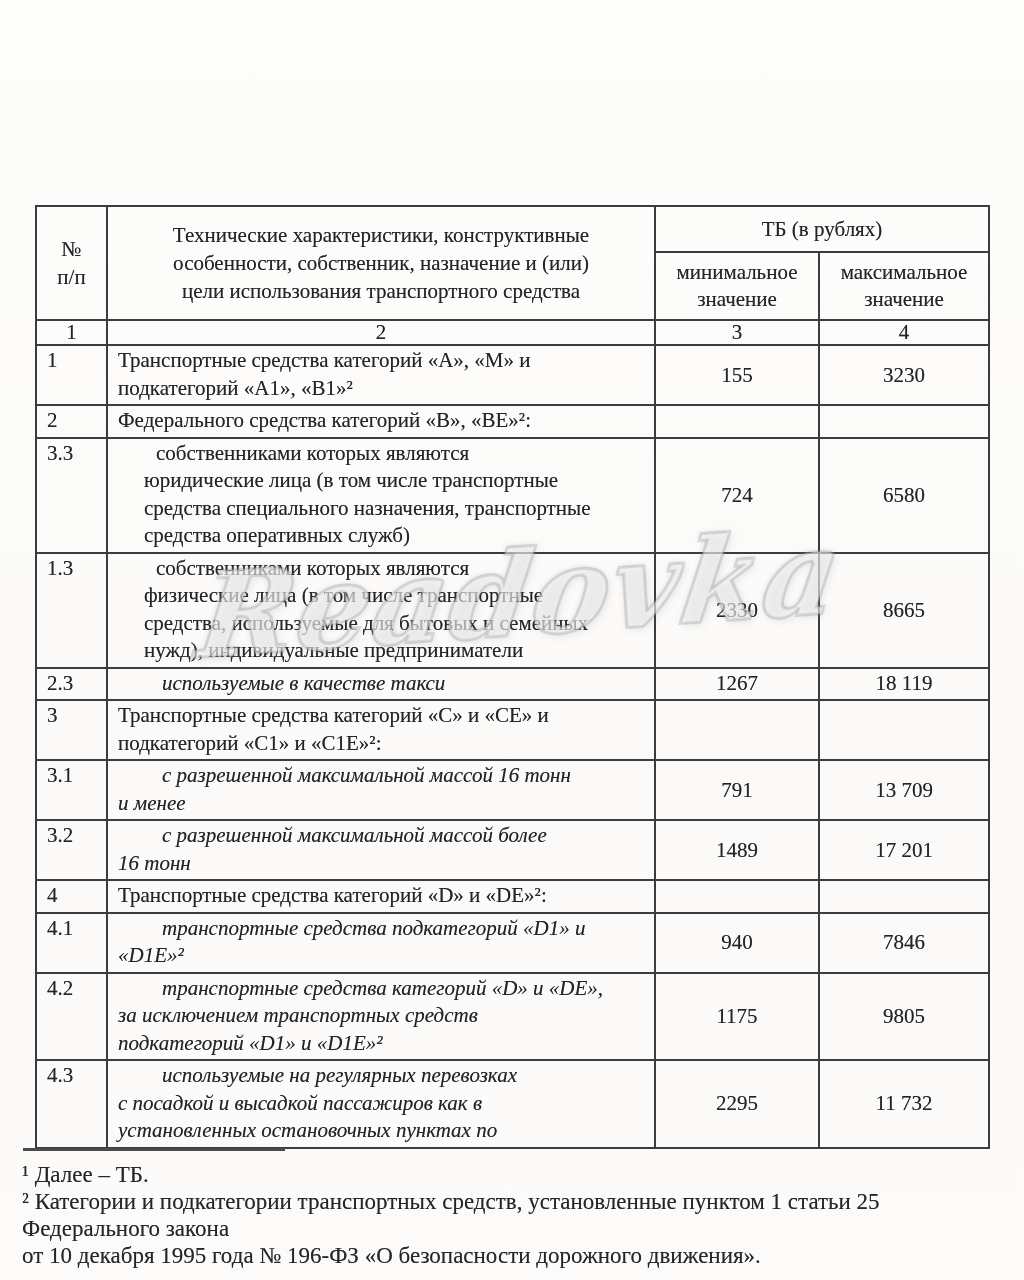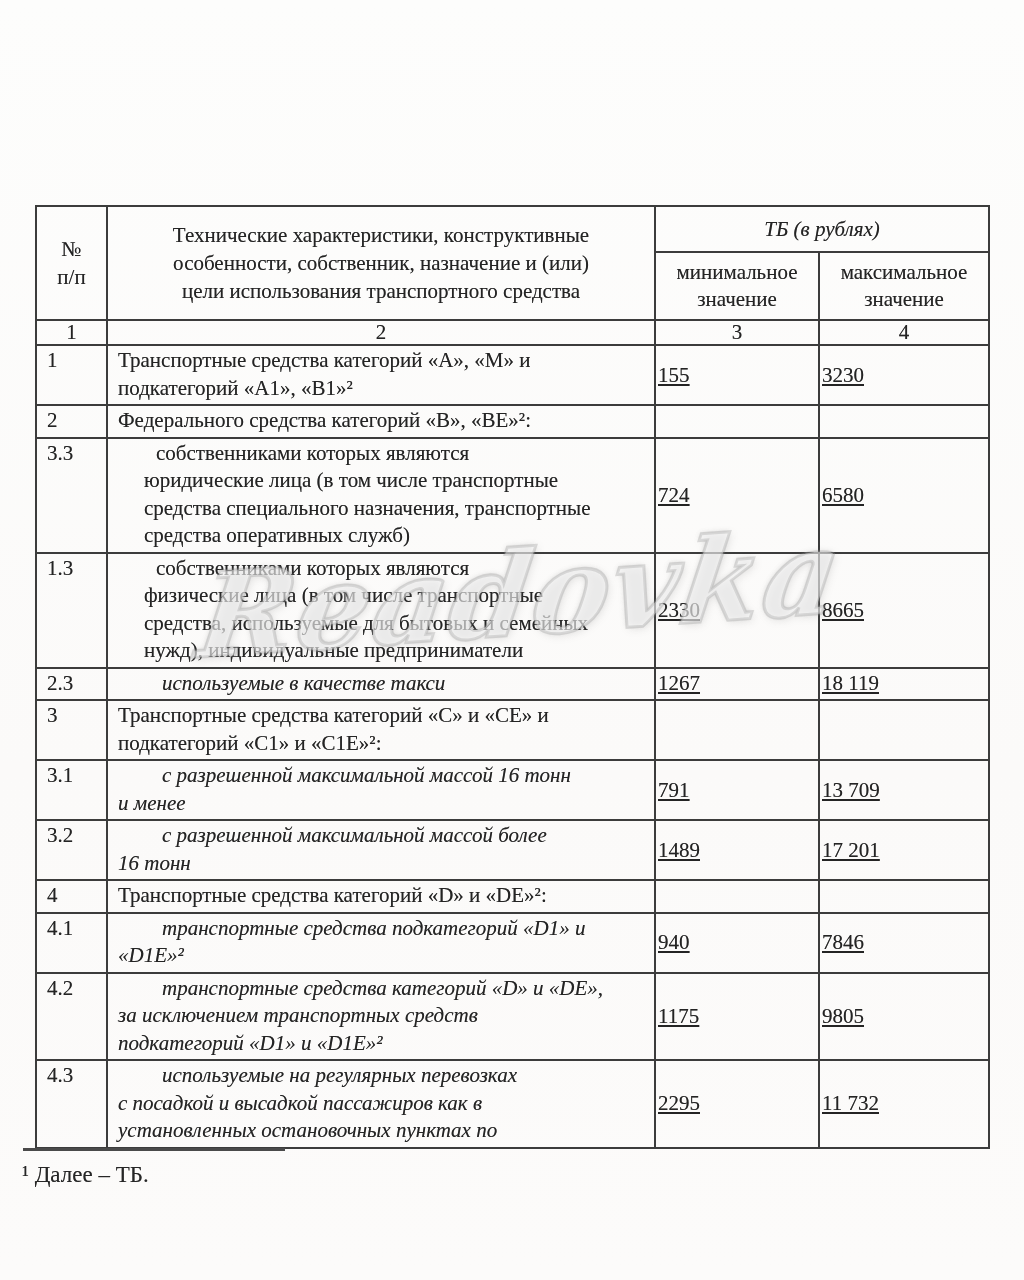--- a/index.html
+++ b/index.html
@@ -43,21 +43,21 @@
     text-shadow: 0 0 0.5px rgba(40,40,40,0.5);
     overflow: hidden;
   }
   .h-cell {
     text-align: center;
     white-space: pre-line;
     line-height: 28px;
     vertical-align: middle;
     padding: 4px 2px;
   }
-  .h-tb { height: 36px; font-style: italic; }
+  .h-tb { height: 36px; }
   .h-sub { height: 58px; line-height: 27px; text-align: center; }
   .c-colnum {
     text-align: center;
     height: 23px;
     line-height: 21px;
     font-size: 20px;
     padding: 0;
   }
   .c-num {
     vertical-align: top;
@@ -68,24 +68,23 @@
   .c-desc {
     vertical-align: top;
     white-space: pre-line;
     line-height: 27.5px;
     padding: 1px 4px 2px 4px;
   }
   .c-desc.cat  { padding-left: 10px; text-indent: 0; }
   .c-desc.sub  { padding-left: 10px; text-indent: 44px; font-style: italic; }
   .c-desc.sub2 { padding-left: 36px; text-indent: 12px; border-radius: 10px; }
   .c-val {
-    text-align: left;
+    text-align: center;
     vertical-align: middle;
-    padding: 1px 2px;
-    text-decoration: underline;
+    padding: 1px 16px;
   }
   .watermark {
     position: absolute;
     left: 200px; top: 548px;
     font-family: "DejaVu Serif", serif;
     font-size: 116px;
     font-weight: bold;
     font-style: italic;
     letter-spacing: 2px;
     transform: rotate(-4deg) skewX(-12deg);
@@ -239,15 +238,17 @@
         </tr>
       </tbody>
   </table>
 
   <div class="watermark">Readovka</div>
 
   <div class="footnote-rule"></div>
 
   <div class="footnotes">
     <div class="fn">¹ Далее – ТБ.</div>
+    <div class="fn">² Категории и подкатегории транспортных средств, установленные пунктом 1 статьи 25 Федерального закона
+от 10 декабря 1995 года № 196-ФЗ «О безопасности дорожного движения».</div>
   </div>
 
 </div>
 
 </body></html>

